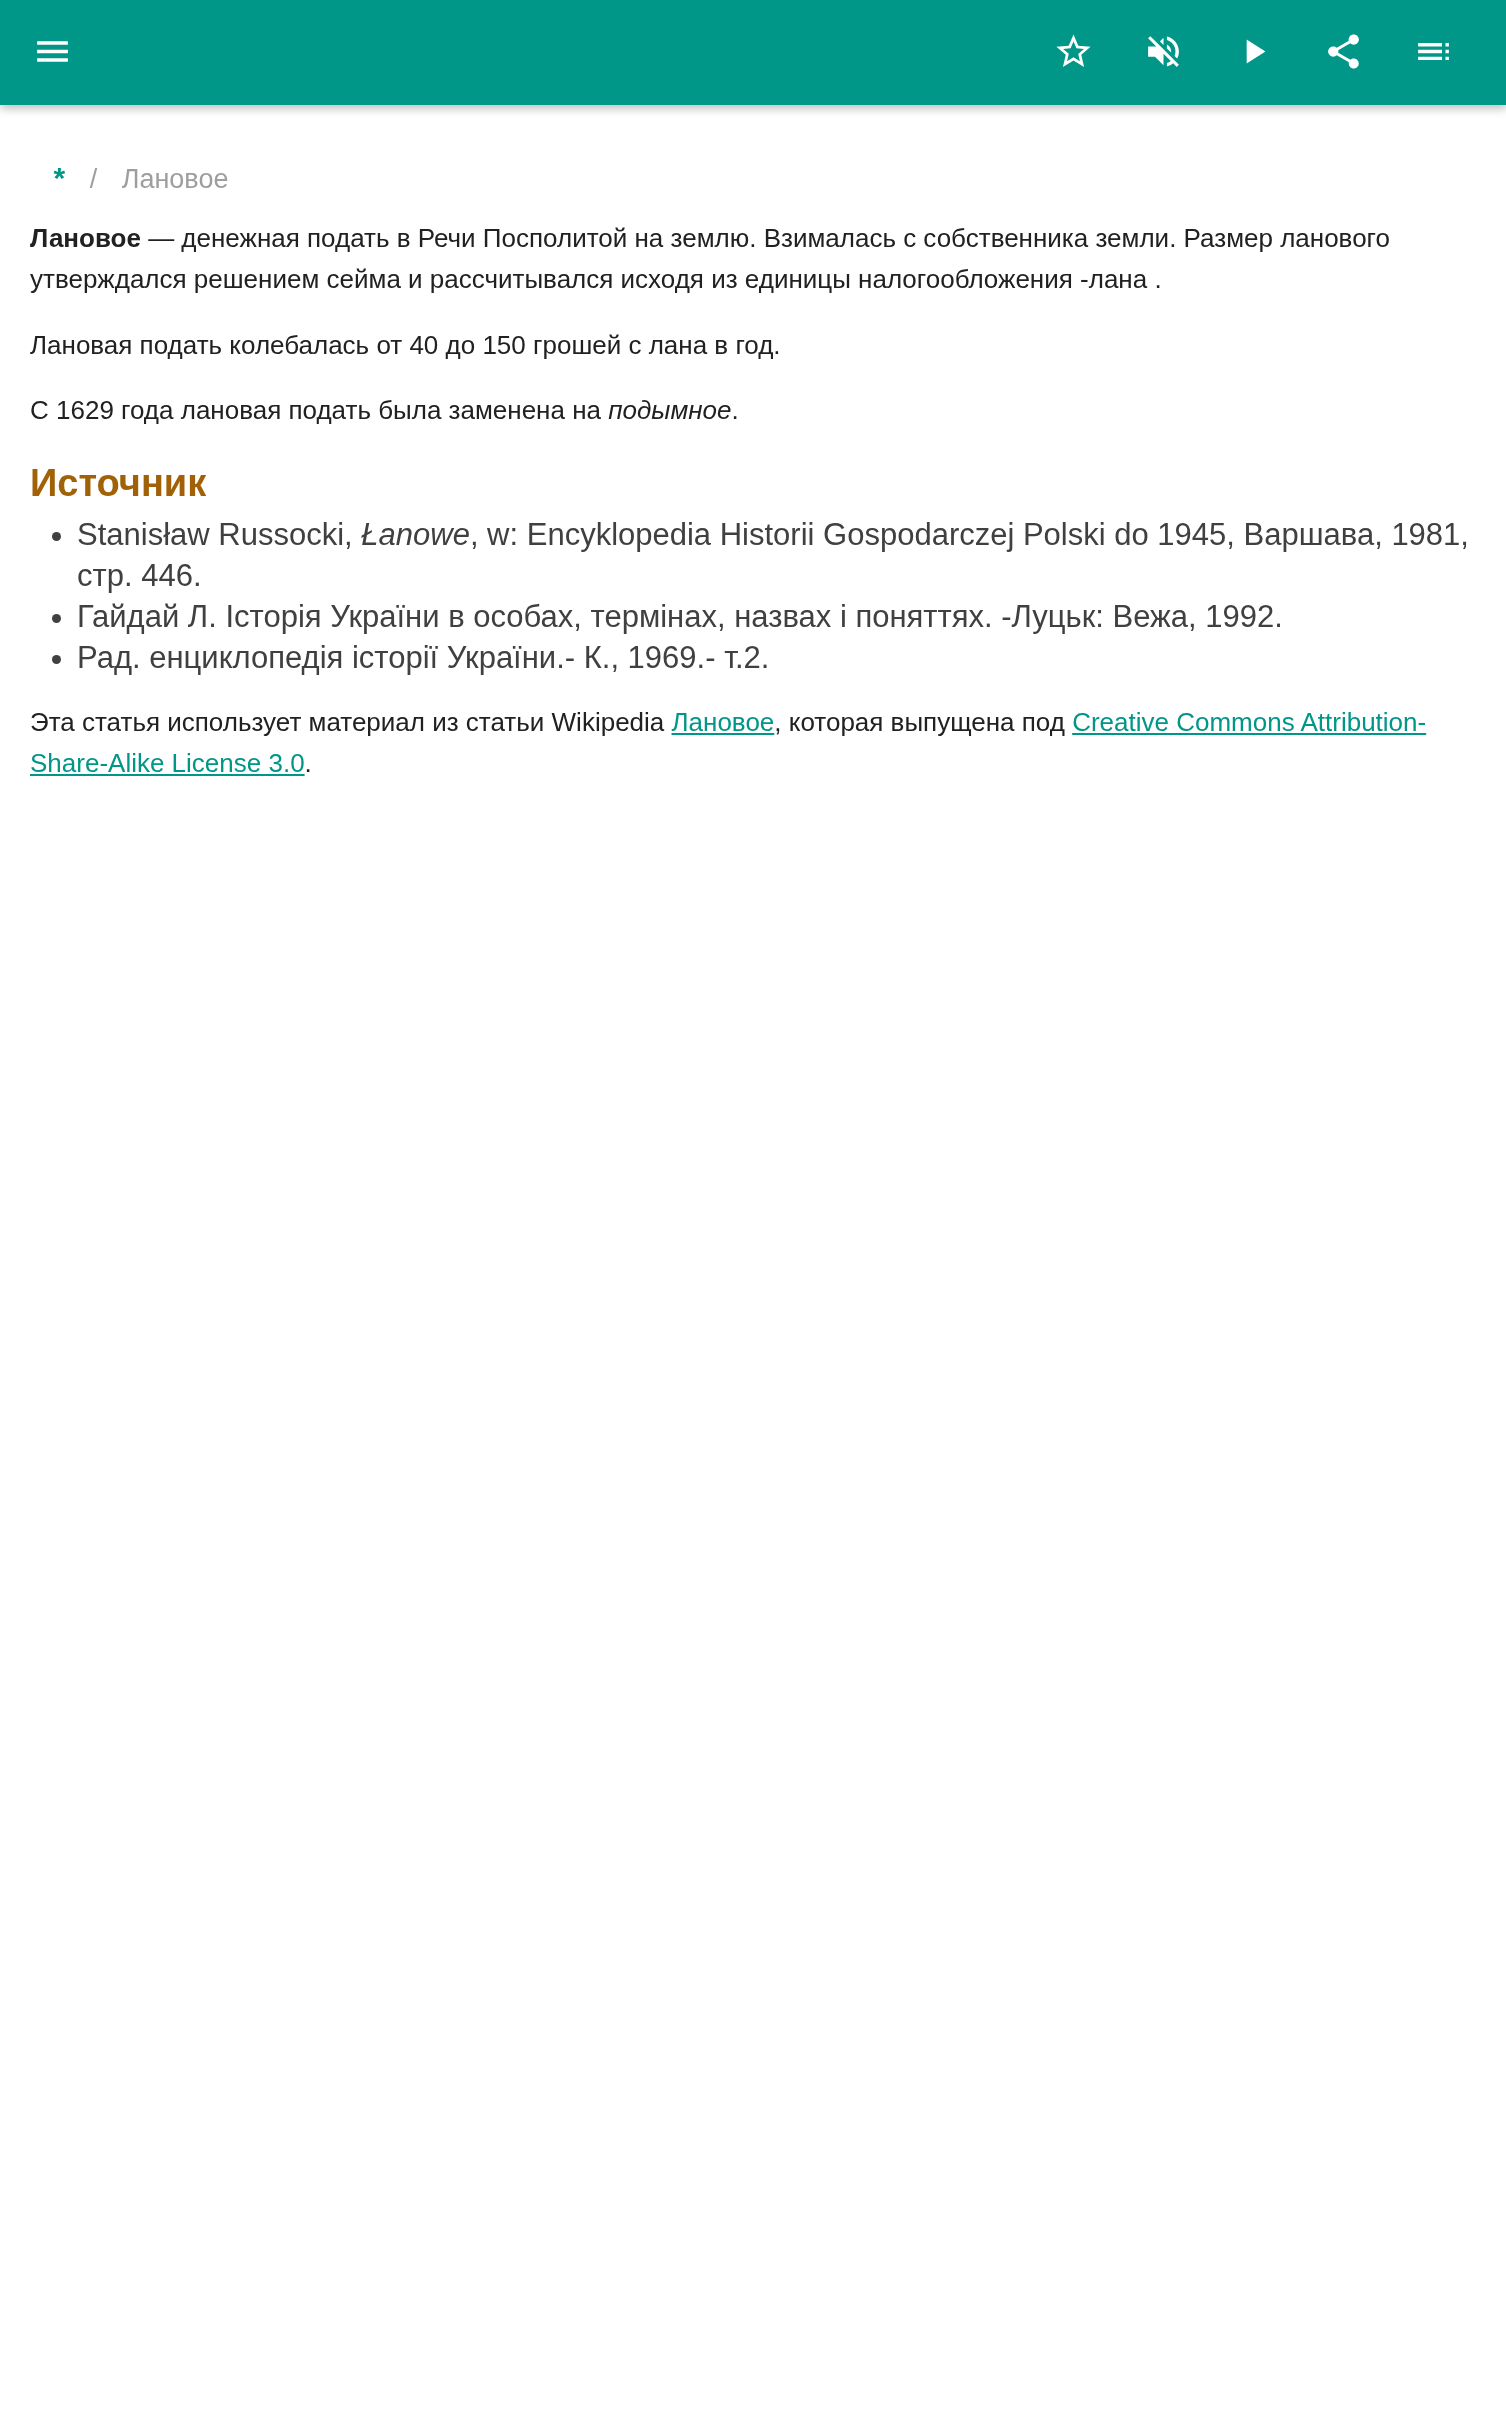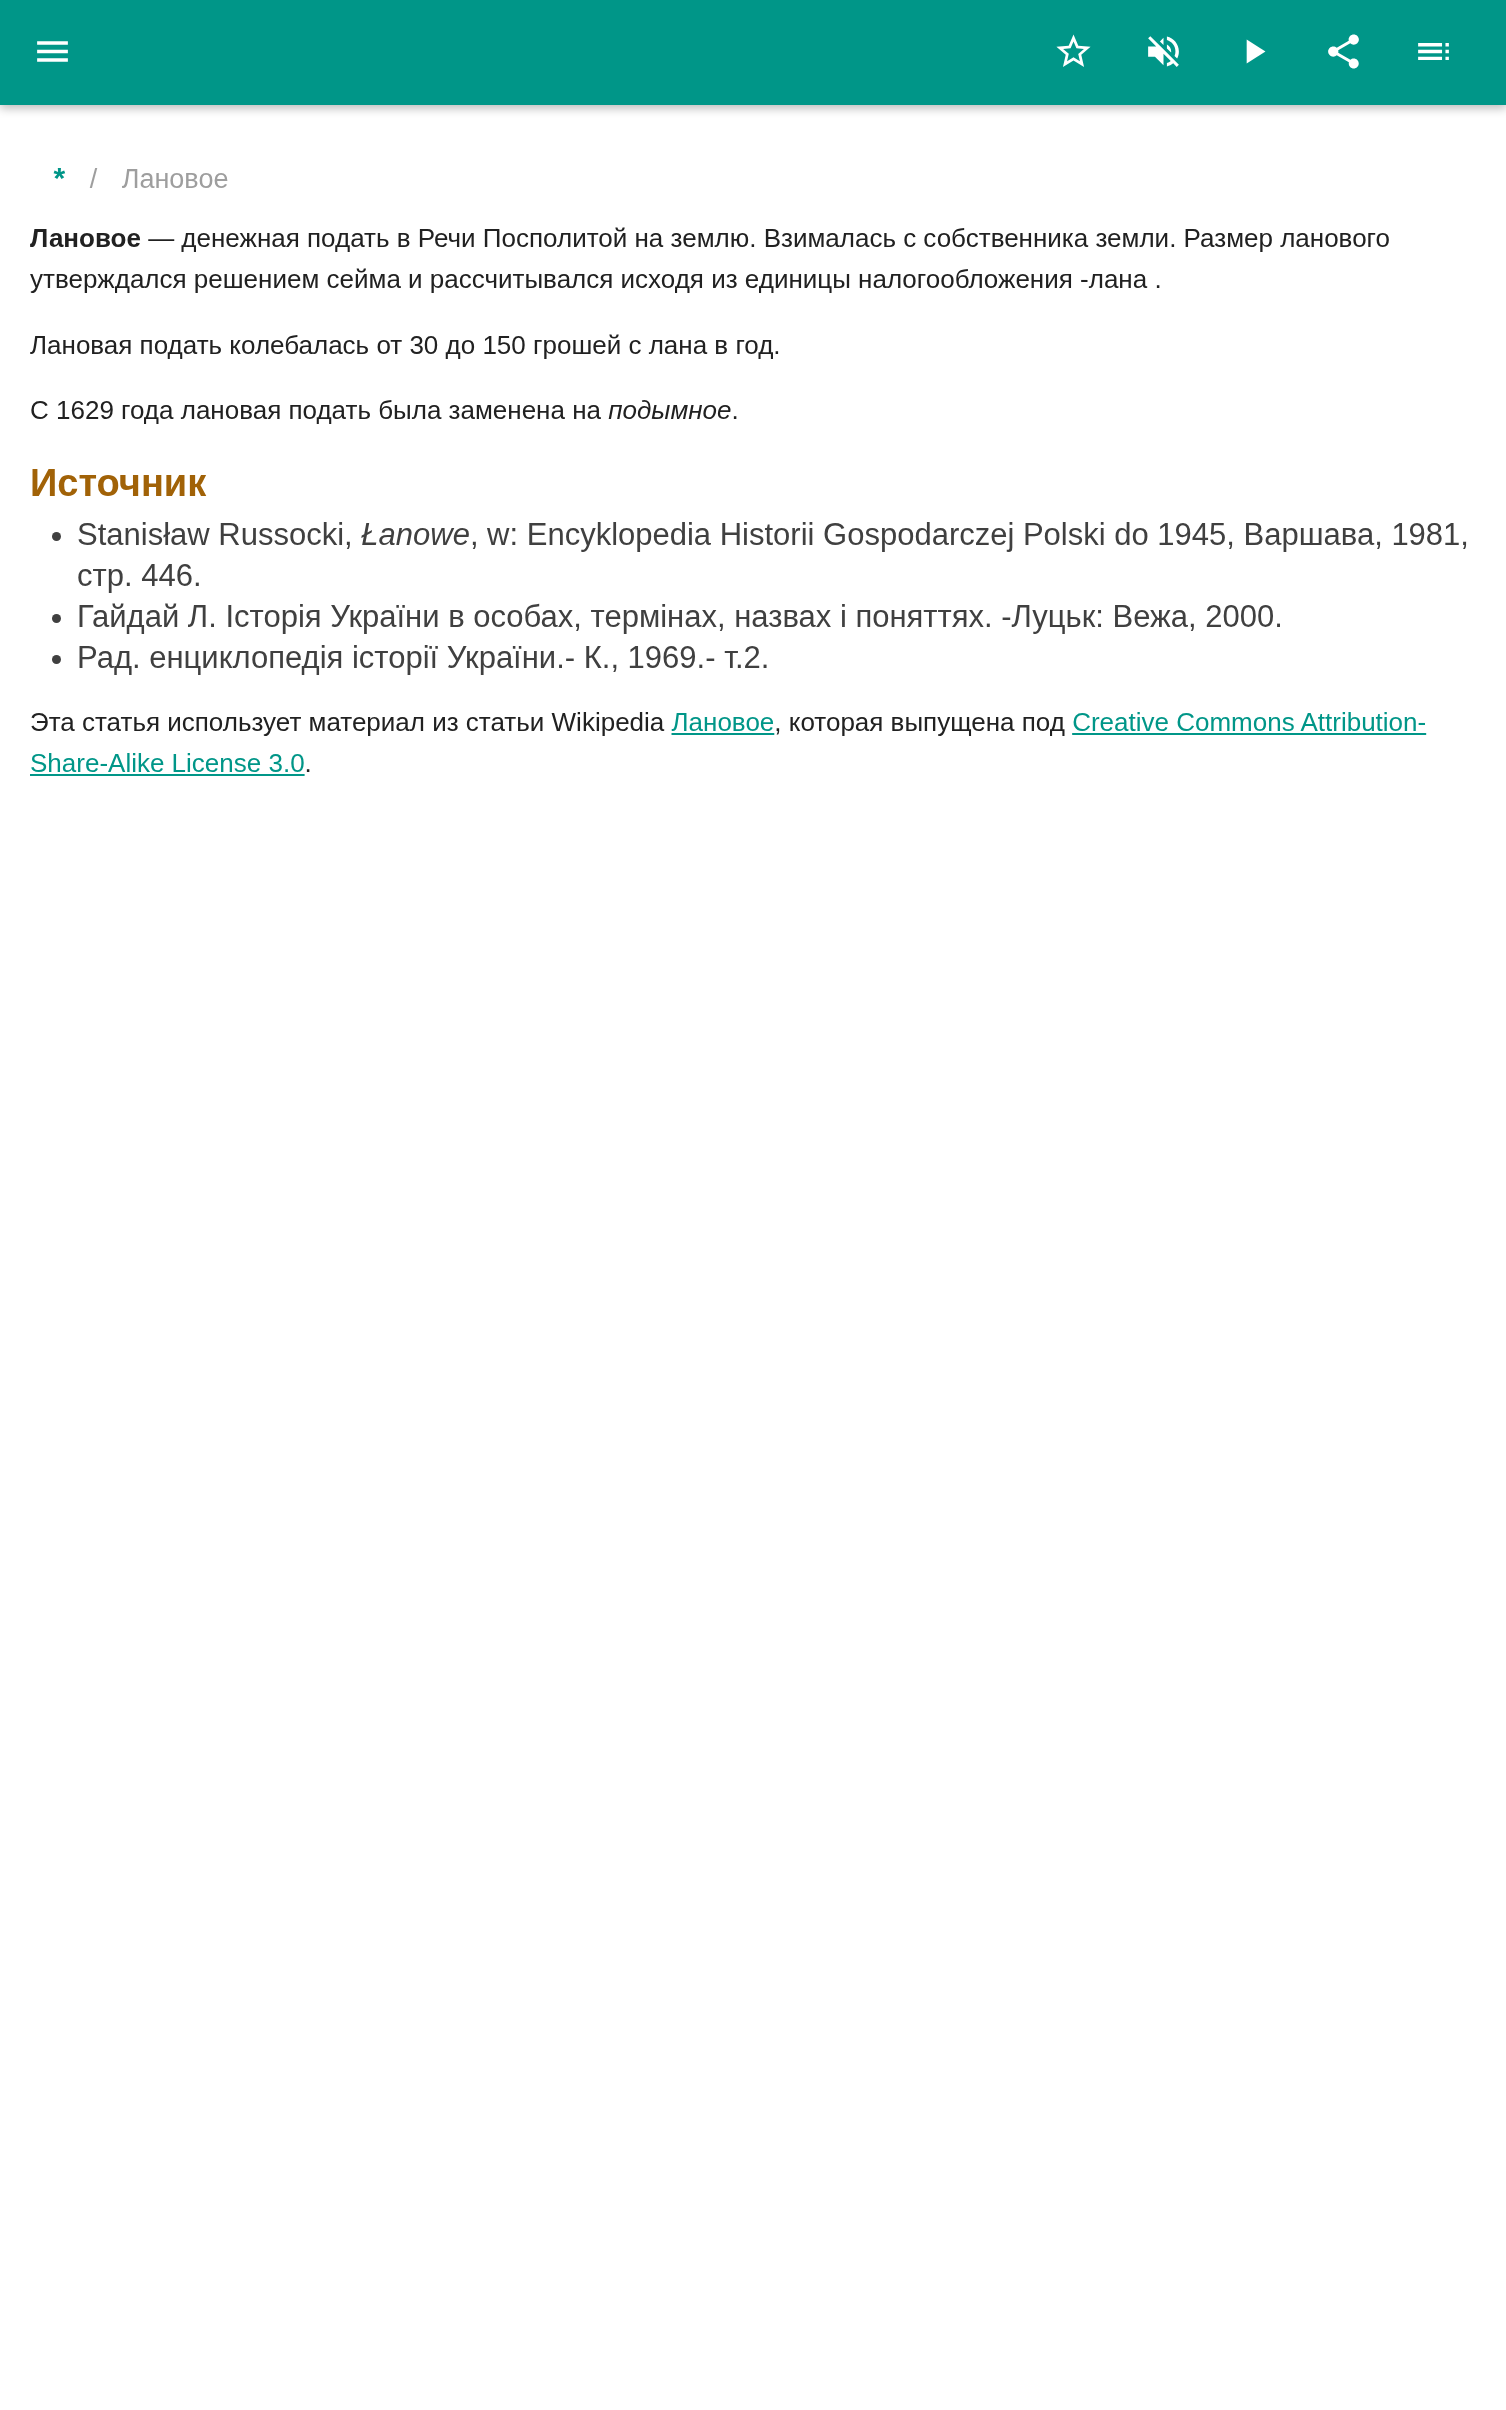--- a/index.html
+++ b/index.html
@@ -109,29 +109,29 @@
   <nav class="breadcrumb">
     <a class="crumb-home">*</a>
     <span class="crumb-sep">/</span>
     <span class="crumb-current">Лановое</span>
   </nav>
 
   <article class="article">
 
     <p class="lead"><span class="term">Лановое</span><span> — денежная подать в Речи Посполитой на землю. Взималась с собственника земли. Размер ланового утверждался решением сейма и рассчитывался исходя из единицы налогообложения -лана .</span></p>
 
-    <p>Лановая подать колебалась от 30 до 150 грошей с лана в год.</p>
+    <p>Лановая подать колебалась от 40 до 150 грошей с лана в год.</p>
 
     <p><span>С 1629 года лановая подать была заменена на </span><span class="em">подымное</span><span>.</span></p>
 
     <h2 class="src-heading">Источник</h2>
 
     <ul class="src-list">
       <li><span>Stanisław Russocki, </span><span class="em">Łanowe</span><span>, w: Encyklopedia Historii Gospodarczej Polski do 1945, Варшава, 1981, стр. 446.</span></li>
-      <li><span>Гайдай Л. Історія України в особах, термінах, назвах і поняттях. -Луцьк: Вежа, 2000.</span><span class="em"></span><span></span></li>
+      <li><span>Гайдай Л. Історія України в особах, термінах, назвах і поняттях. -Луцьк: Вежа, 1992.</span><span class="em"></span><span></span></li>
       <li><span>Рад. енциклопедія історії України.- К., 1969.- т.2.</span><span class="em"></span><span></span></li>
     </ul>
 
     <p class="license"><span>Эта статья использует материал из статьи Wikipedia </span><a class="link">Лановое</a><span>, которая выпущена под </span><a class="link">Creative Commons Attribution-Share-Alike License 3.0</a><span>.</span></p>
 
   </article>
 </main>
 
 
 </body></html>

